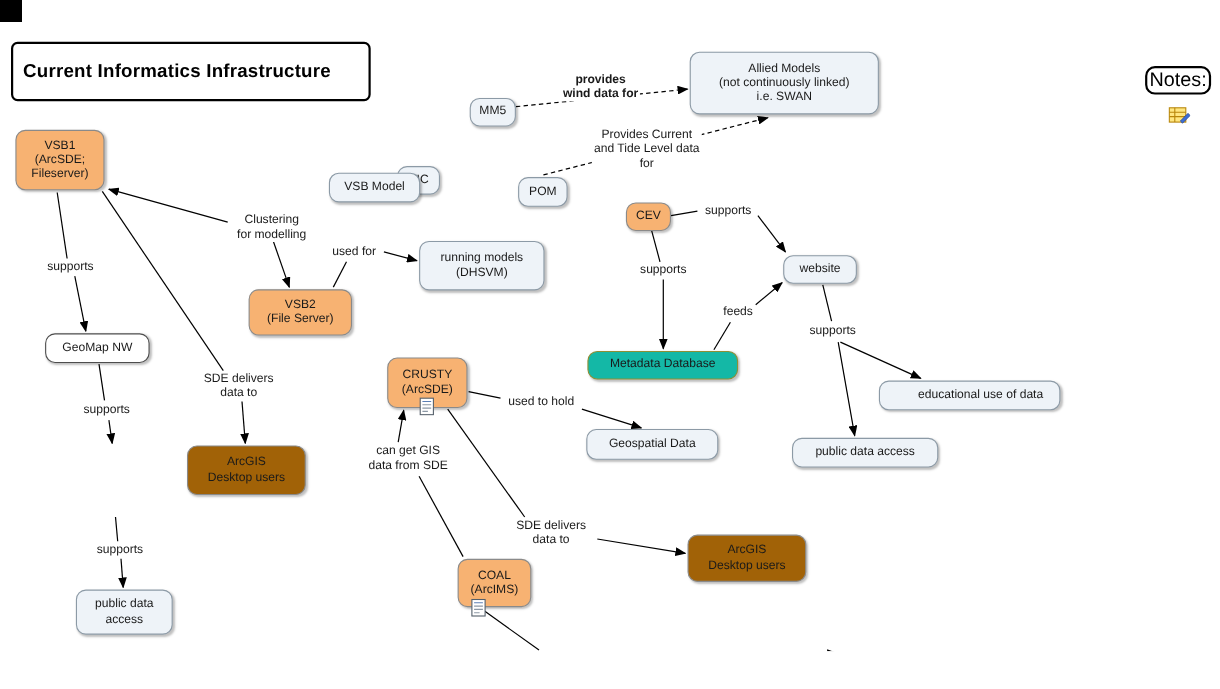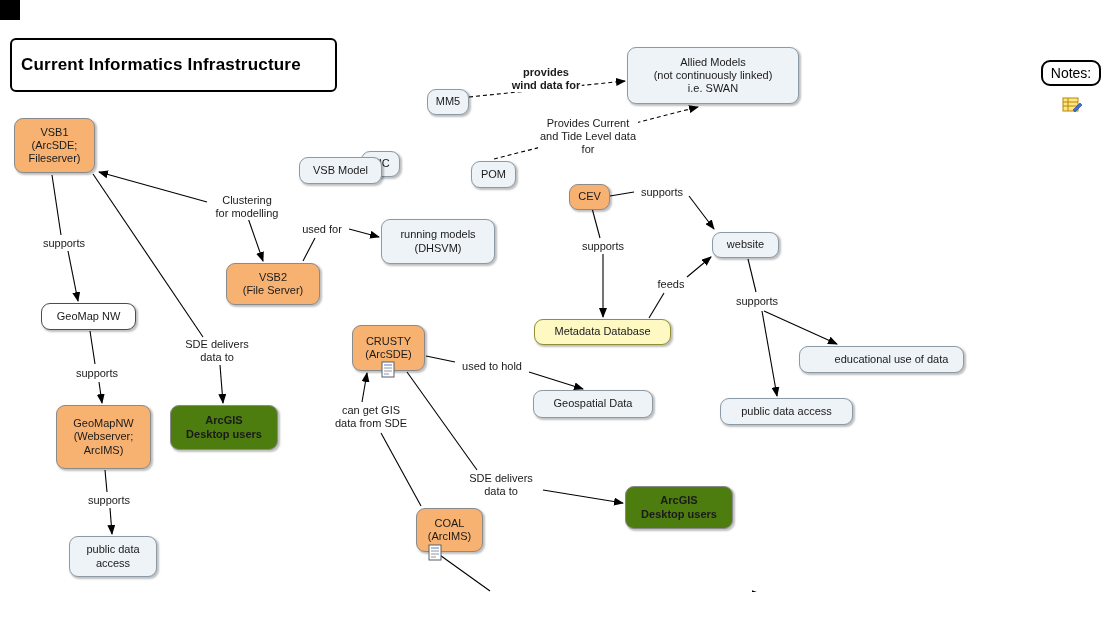--- a/index.html
+++ b/index.html
@@ -12,31 +12,31 @@
     position:absolute;box-sizing:border-box;
     display:flex;align-items:center;justify-content:center;
     text-align:center;white-space:pre-line;
     font-size:11px;line-height:1.2;color:#1a1a1a;
     border:1px solid #7f7f7f;border-radius:9px;
     padding:2px 4px;background:#eef3f8;
     box-shadow:1.5px 1.5px 2px rgba(0,0,0,0.25);
   }
   .node.orange{background:#f7b272;border-color:#8a8a8a;}
   .node.light{background:#eef3f8;border-color:#8c9aa6;}
-  .node.green{background:#4d7c0f;border-color:#8a8a8a;font-weight:bold;}
-  .node.yellow{background:#fef9c3;border-color:#8f8f35;}
+  .node.green{background:#a16207;border-color:#8a8a8a;}
+  .node.yellow{background:#14b8a6;border-color:#8f8f35;}
   .node.white{background:#ffffff;border-color:#4d4d4d;}
   .node.title{
     background:#ffffff;border:2px solid #000;border-radius:6px;
     font-size:17px;font-weight:600;letter-spacing:.2px;color:#000;
     box-shadow:none;justify-content:flex-start;padding-left:9px;text-align:left;
   }
   .node.notes{
     background:#ffffff;border:2px solid #000;border-radius:9px;
-    font-size:14px;color:#000;box-shadow:none;
+    font-size:18px;color:#000;box-shadow:none;
   }
   .elabel{
     position:absolute;transform:translate(-50%,-50%);
     background:#ffffff;padding:0 2px;
     font-size:11px;line-height:1.18;color:#1a1a1a;
     text-align:center;white-space:pre-line;
   }
   .artifact{position:absolute;background:#000;}
   .res-icon{position:absolute;}
 </style>
@@ -116,23 +116,20 @@
   <div class="node light" style="left:471px;top:161px;width:45px;height:27px;">POM</div>
   <div class="node light" style="left:627px;top:47px;width:172px;height:57px;">Allied Models
 (not continuously linked)
 i.e. SWAN</div>
   <div class="node orange" style="left:569px;top:184px;width:41px;height:26px;">CEV</div>
   <div class="node orange" style="left:226px;top:263px;width:94px;height:42px;">VSB2
 (File Server)</div>
   <div class="node light" style="left:381px;top:219px;width:114px;height:45px;">running models
 (DHSVM)</div>
   <div class="node white" style="left:41px;top:303px;width:95px;height:27px;">GeoMap NW</div>
-  <div class="node orange" style="left:56px;top:405px;width:95px;height:64px;">GeoMapNW
-(Webserver;
-ArcIMS)</div>
   <div class="node light" style="left:69px;top:536px;width:88px;height:41px;">public data
 access</div>
   <div class="node green" style="left:170px;top:405px;width:108px;height:45px;">ArcGIS
 Desktop users</div>
   <div class="node orange" style="left:352px;top:325px;width:73px;height:46px;">CRUSTY
 (ArcSDE)</div>
   <div class="node light" style="left:533px;top:390px;width:120px;height:28px;">Geospatial Data</div>
   <div class="node yellow" style="left:534px;top:319px;width:137px;height:26px;">Metadata Database</div>
   <div class="node light" style="left:712px;top:232px;width:67px;height:26px;">website</div>
   <div class="node light" style="left:799px;top:346px;width:165px;height:27px;padding-left:24px;">educational use of data</div>

